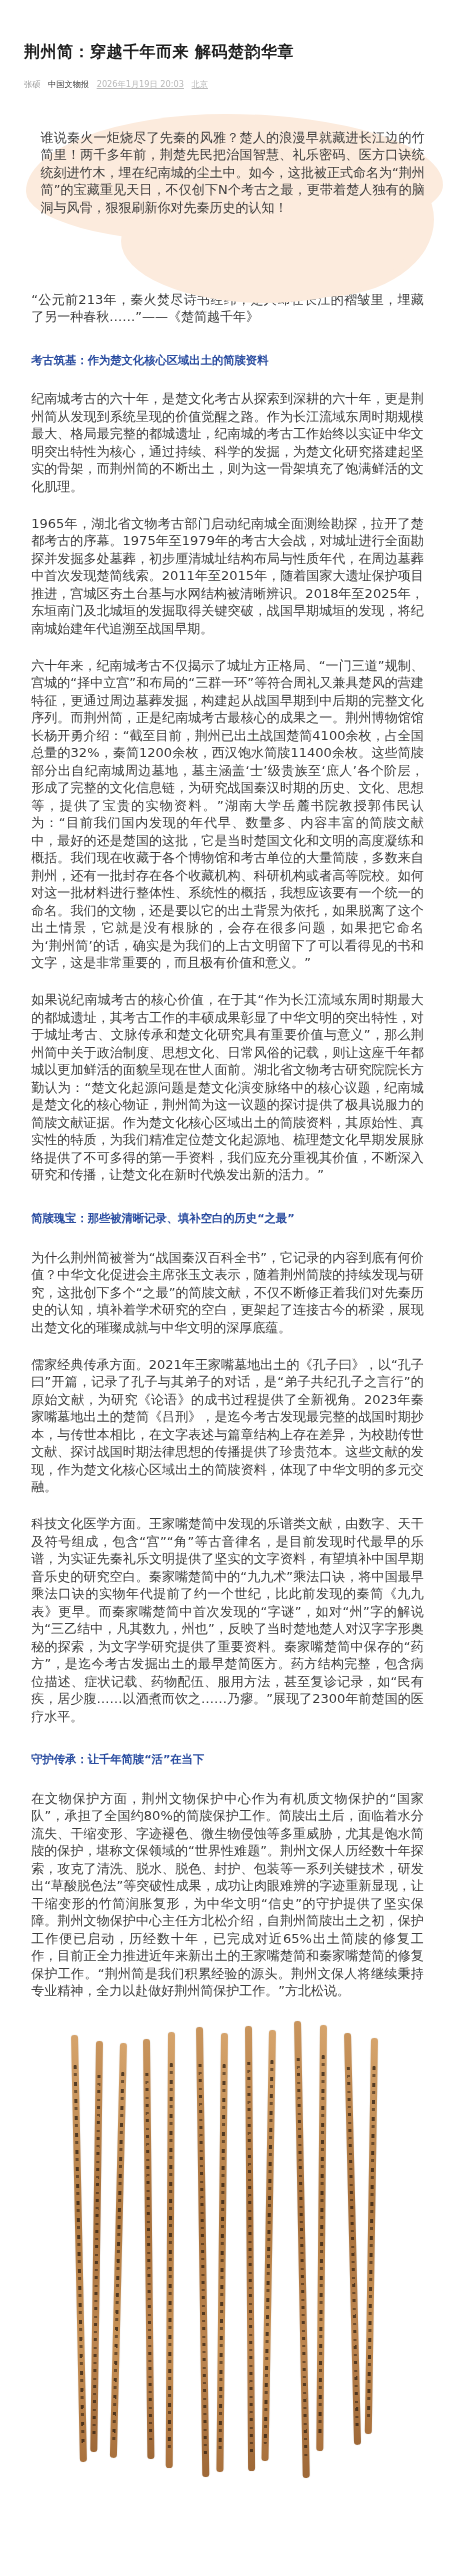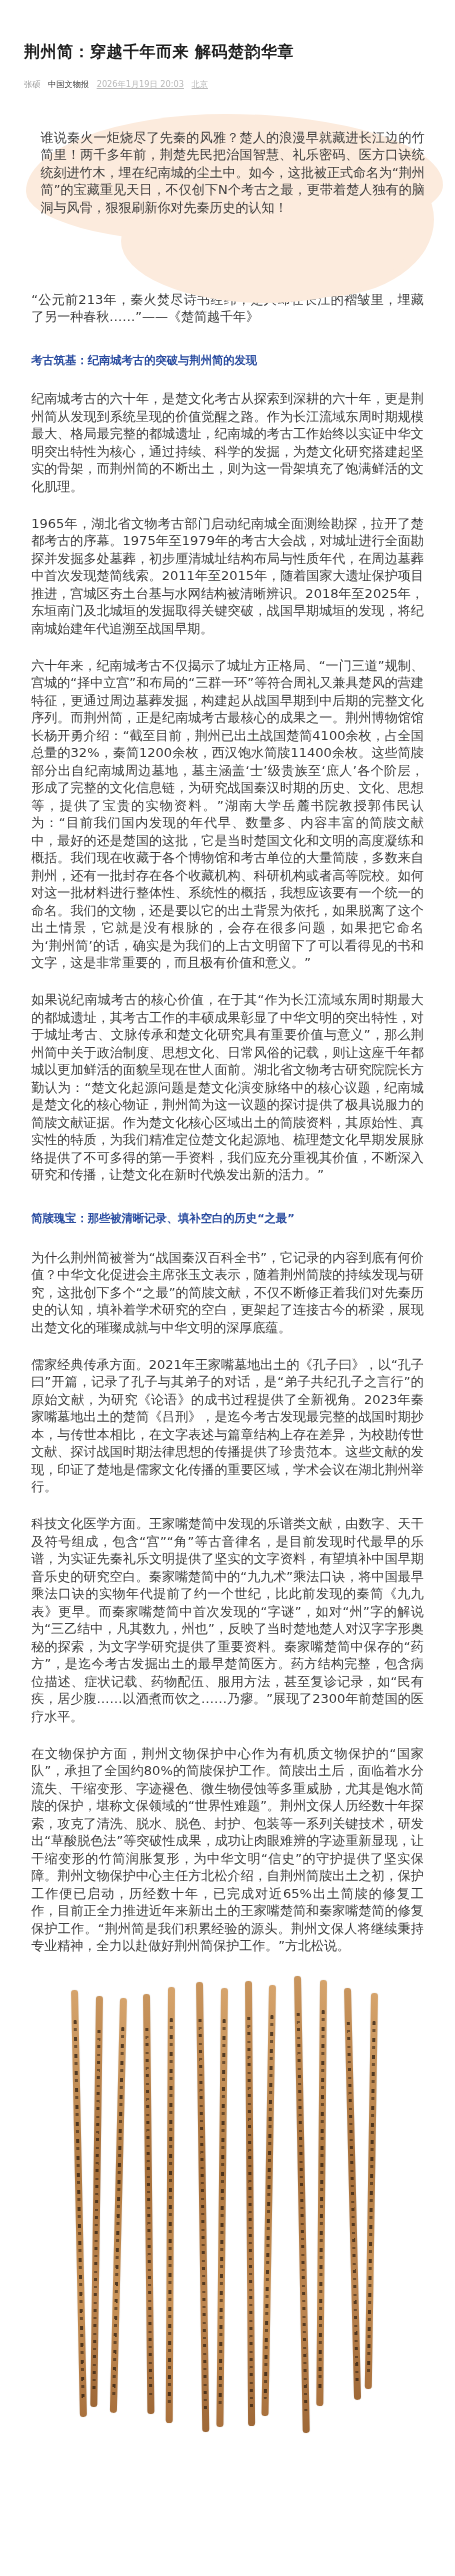--- a/index.html
+++ b/index.html
@@ -42,31 +42,32 @@
   <div class="lead-wrap">
     <span class="blob b1"></span>
     <span class="blob b2"></span>
     <span class="blob b3"></span>
     <p class="para lead">谁说秦火一炬烧尽了先秦的风雅？楚人的浪漫早就藏进长江边的竹简里！两千多年前，荆楚先民把治国智慧、礼乐密码、医方口诀统统刻进竹木，埋在纪南城的尘土中。如今，这批被正式命名为“荆州简”的宝藏重见天日，不仅创下N个考古之最，更带着楚人独有的脑洞与风骨，狠狠刷新你对先秦历史的认知！</p>
   </div>
 
   <p class="para">“公元前213年，秦火焚尽诗书经纬；楚人却在长江的褶皱里，埋藏了另一种春秋……”——《楚简越千年》</p>
 
 
-  <h2 class="sec-h">考古筑基：纪南城考古的突破与荆州简的发现</h2>
+  <h2 class="sec-h">考古筑基：作为楚文化核心区域出土的简牍资料</h2>
   <p class="para">纪南城考古的六十年，是楚文化考古从探索到深耕的六十年，更是荆州简从发现到系统呈现的价值觉醒之路。作为长江流域东周时期规模最大、格局最完整的都城遗址，纪南城的考古工作始终以实证中华文明突出特性为核心，通过持续、科学的发掘，为楚文化研究搭建起坚实的骨架，而荆州简的不断出土，则为这一骨架填充了饱满鲜活的文化肌理。</p>
   <p class="para">1965年，湖北省文物考古部门启动纪南城全面测绘勘探，拉开了楚都考古的序幕。1975年至1979年的考古大会战，对城址进行全面勘探并发掘多处墓葬，初步厘清城址结构布局与性质年代，在周边墓葬中首次发现楚简线索。2011年至2015年，随着国家大遗址保护项目推进，宫城区夯土台基与水网结构被清晰辨识。2018年至2025年，东垣南门及北城垣的发掘取得关键突破，战国早期城垣的发现，将纪南城始建年代追溯至战国早期。</p>
   <p class="para">六十年来，纪南城考古不仅揭示了城址方正格局、“一门三道”规制、宫城的“择中立宫”和布局的“三群一环”等符合周礼又兼具楚风的营建特征，更通过周边墓葬发掘，构建起从战国早期到中后期的完整文化序列。而荆州简，正是纪南城考古最核心的成果之一。荆州博物馆馆长杨开勇介绍：“截至目前，荆州已出土战国楚简4100余枚，占全国总量的32%，秦简1200余枚，西汉饱水简牍11400余枚。这些简牍部分出自纪南城周边墓地，墓主涵盖‘士’级贵族至‘庶人’各个阶层，形成了完整的文化信息链，为研究战国秦汉时期的历史、文化、思想等，提供了宝贵的实物资料。”湖南大学岳麓书院教授郭伟民认为：“目前我们国内发现的年代早、数量多、内容丰富的简牍文献中，最好的还是楚国的这批，它是当时楚国文化和文明的高度凝练和概括。我们现在收藏于各个博物馆和考古单位的大量简牍，多数来自荆州，还有一批封存在各个收藏机构、科研机构或者高等院校。如何对这一批材料进行整体性、系统性的概括，我想应该要有一个统一的命名。我们的文物，还是要以它的出土背景为依托，如果脱离了这个出土情景，它就是没有根脉的，会存在很多问题，如果把它命名为‘荆州简’的话，确实是为我们的上古文明留下了可以看得见的书和文字，这是非常重要的，而且极有价值和意义。”</p>
   <p class="para">如果说纪南城考古的核心价值，在于其“作为长江流域东周时期最大的都城遗址，其考古工作的丰硕成果彰显了中华文明的突出特性，对于城址考古、文脉传承和楚文化研究具有重要价值与意义”，那么荆州简中关于政治制度、思想文化、日常风俗的记载，则让这座千年都城以更加鲜活的面貌呈现在世人面前。湖北省文物考古研究院院长方勤认为：“楚文化起源问题是楚文化演变脉络中的核心议题，纪南城是楚文化的核心物证，荆州简为这一议题的探讨提供了极具说服力的简牍文献证据。作为楚文化核心区域出土的简牍资料，其原始性、真实性的特质，为我们精准定位楚文化起源地、梳理楚文化早期发展脉络提供了不可多得的第一手资料，我们应充分重视其价值，不断深入研究和传播，让楚文化在新时代焕发出新的活力。”</p>
 
   <h2 class="sec-h">简牍瑰宝：那些被清晰记录、填补空白的历史“之最”</h2>
   <p class="para">为什么荆州简被誉为“战国秦汉百科全书”，它记录的内容到底有何价值？中华文化促进会主席张玉文表示，随着荆州简牍的持续发现与研究，这批创下多个“之最”的简牍文献，不仅不断修正着我们对先秦历史的认知，填补着学术研究的空白，更架起了连接古今的桥梁，展现出楚文化的璀璨成就与中华文明的深厚底蕴。</p>
-  <p class="para">儒家经典传承方面。2021年王家嘴墓地出土的《孔子曰》，以“孔子曰”开篇，记录了孔子与其弟子的对话，是“弟子共纪孔子之言行”的原始文献，为研究《论语》的成书过程提供了全新视角。2023年秦家嘴墓地出土的楚简《吕刑》，是迄今考古发现最完整的战国时期抄本，与传世本相比，在文字表述与篇章结构上存在差异，为校勘传世文献、探讨战国时期法律思想的传播提供了珍贵范本。这些文献的发现，印证了楚地是儒家文化传播的重要区域，学术会议在湖北荆州举行。</p>
+  <p class="para">儒家经典传承方面。2021年王家嘴墓地出土的《孔子曰》，以“孔子曰”开篇，记录了孔子与其弟子的对话，是“弟子共纪孔子之言行”的原始文献，为研究《论语》的成书过程提供了全新视角。2023年秦家嘴墓地出土的楚简《吕刑》，是迄今考古发现最完整的战国时期抄本，与传世本相比，在文字表述与篇章结构上存在差异，为校勘传世文献、探讨战国时期法律思想的传播提供了珍贵范本。这些文献的发现，作为楚文化核心区域出土的简牍资料，体现了中华文明的多元交融。</p>
   <p class="para">科技文化医学方面。王家嘴楚简中发现的乐谱类文献，由数字、天干及符号组成，包含“宫”“角”等古音律名，是目前发现时代最早的乐谱，为实证先秦礼乐文明提供了坚实的文字资料，有望填补中国早期音乐史的研究空白。秦家嘴楚简中的“九九术”乘法口诀，将中国最早乘法口诀的实物年代提前了约一个世纪，比此前发现的秦简《九九表》更早。而秦家嘴楚简中首次发现的“字谜”，如对“州”字的解说为“三乙结中，凡其数九，州也”，反映了当时楚地楚人对汉字字形奥秘的探索，为文字学研究提供了重要资料。秦家嘴楚简中保存的“药方”，是迄今考古发掘出土的最早楚简医方。药方结构完整，包含病位描述、症状记载、药物配伍、服用方法，甚至复诊记录，如“民有疾，居少腹……以酒煮而饮之……乃瘳。”展现了2300年前楚国的医疗水平。</p>
 
+  <h2 class="sec-h">守护传承：让千年简牍“活”在当下</h2>
   <p class="para">在文物保护方面，荆州文物保护中心作为有机质文物保护的“国家队”，承担了全国约80%的简牍保护工作。简牍出土后，面临着水分流失、干缩变形、字迹褪色、微生物侵蚀等多重威胁，尤其是饱水简牍的保护，堪称文保领域的“世界性难题”。荆州文保人历经数十年探索，攻克了清洗、脱水、脱色、封护、包装等一系列关键技术，研发出“草酸脱色法”等突破性成果，成功让肉眼难辨的字迹重新显现，让干缩变形的竹简润胀复形，为中华文明“信史”的守护提供了坚实保障。荆州文物保护中心主任方北松介绍，自荆州简牍出土之初，保护工作便已启动，历经数十年，已完成对近65%出土简牍的修复工作，目前正全力推进近年来新出土的王家嘴楚简和秦家嘴楚简的修复保护工作。“荆州简是我们积累经验的源头。荆州文保人将继续秉持专业精神，全力以赴做好荆州简保护工作。”方北松说。</p>
 
   <figure class="fig-wrap">
     <div class="slips" id="slips">
         <div class="slip" style="left: 8.2px; top: 15.5px; height: 427px; transform: rotate(-1.2deg); transform-origin: center top; background: linear-gradient(rgb(214, 164, 108), rgb(176, 122, 66) 42%, rgb(200, 146, 87) 72%, rgb(169, 113, 61));">
           <div class="ink"></div>
         </div>
         <div class="slip alt" style="left: 33px; top: 21.6px; height: 411px; transform: rotate(0.8deg); transform-origin: center top; background: linear-gradient(rgb(201, 149, 93), rgb(166, 111, 58) 42%, rgb(189, 134, 80) 72%, rgb(158, 104, 55));">
           <div class="ink"></div>
         </div>

